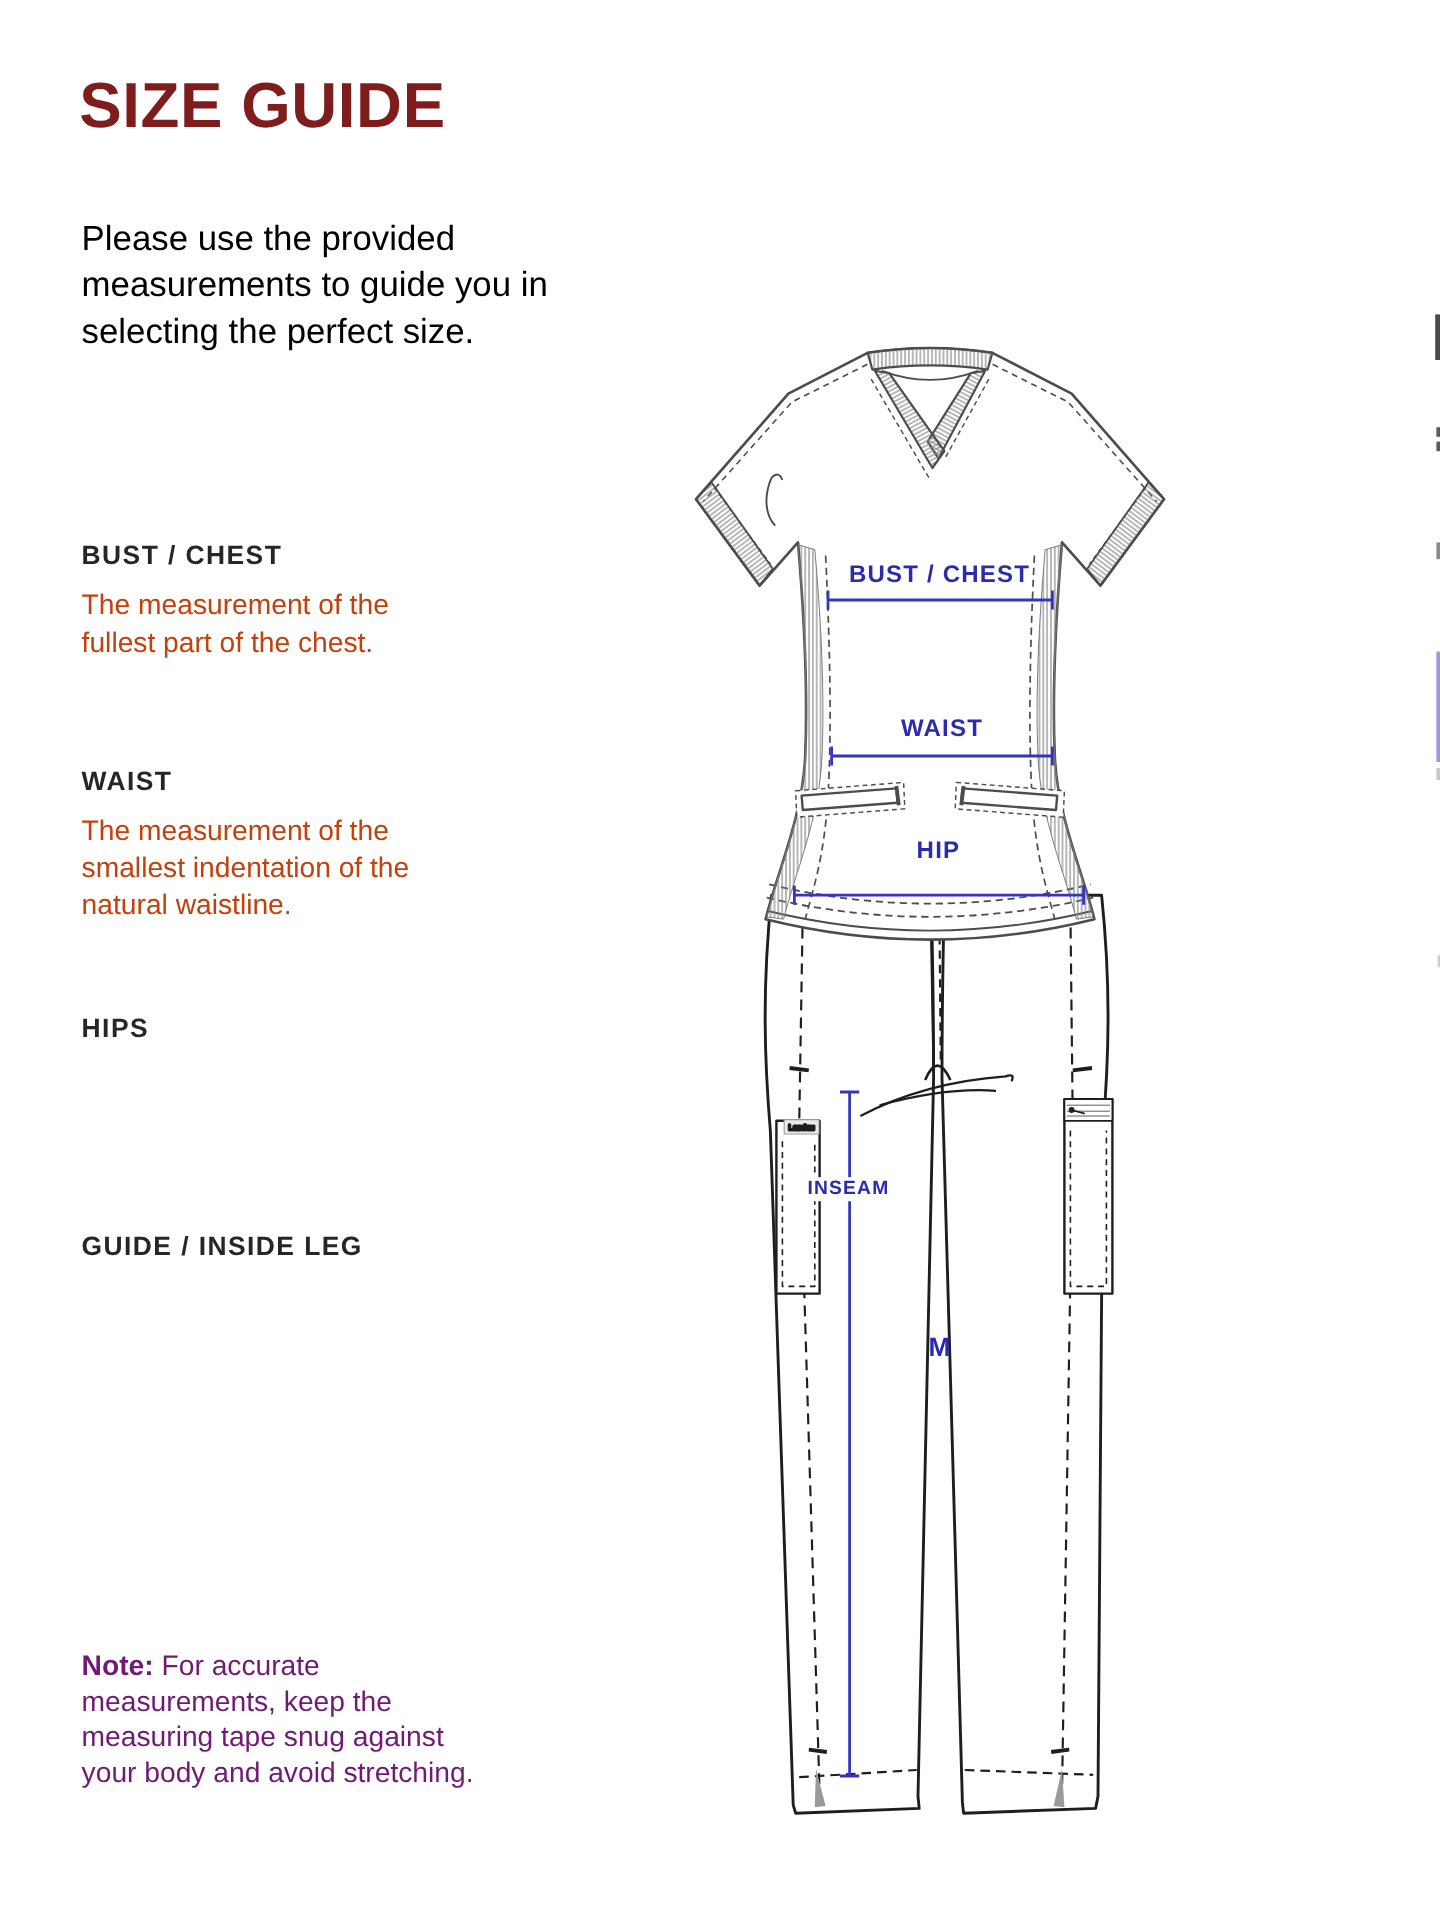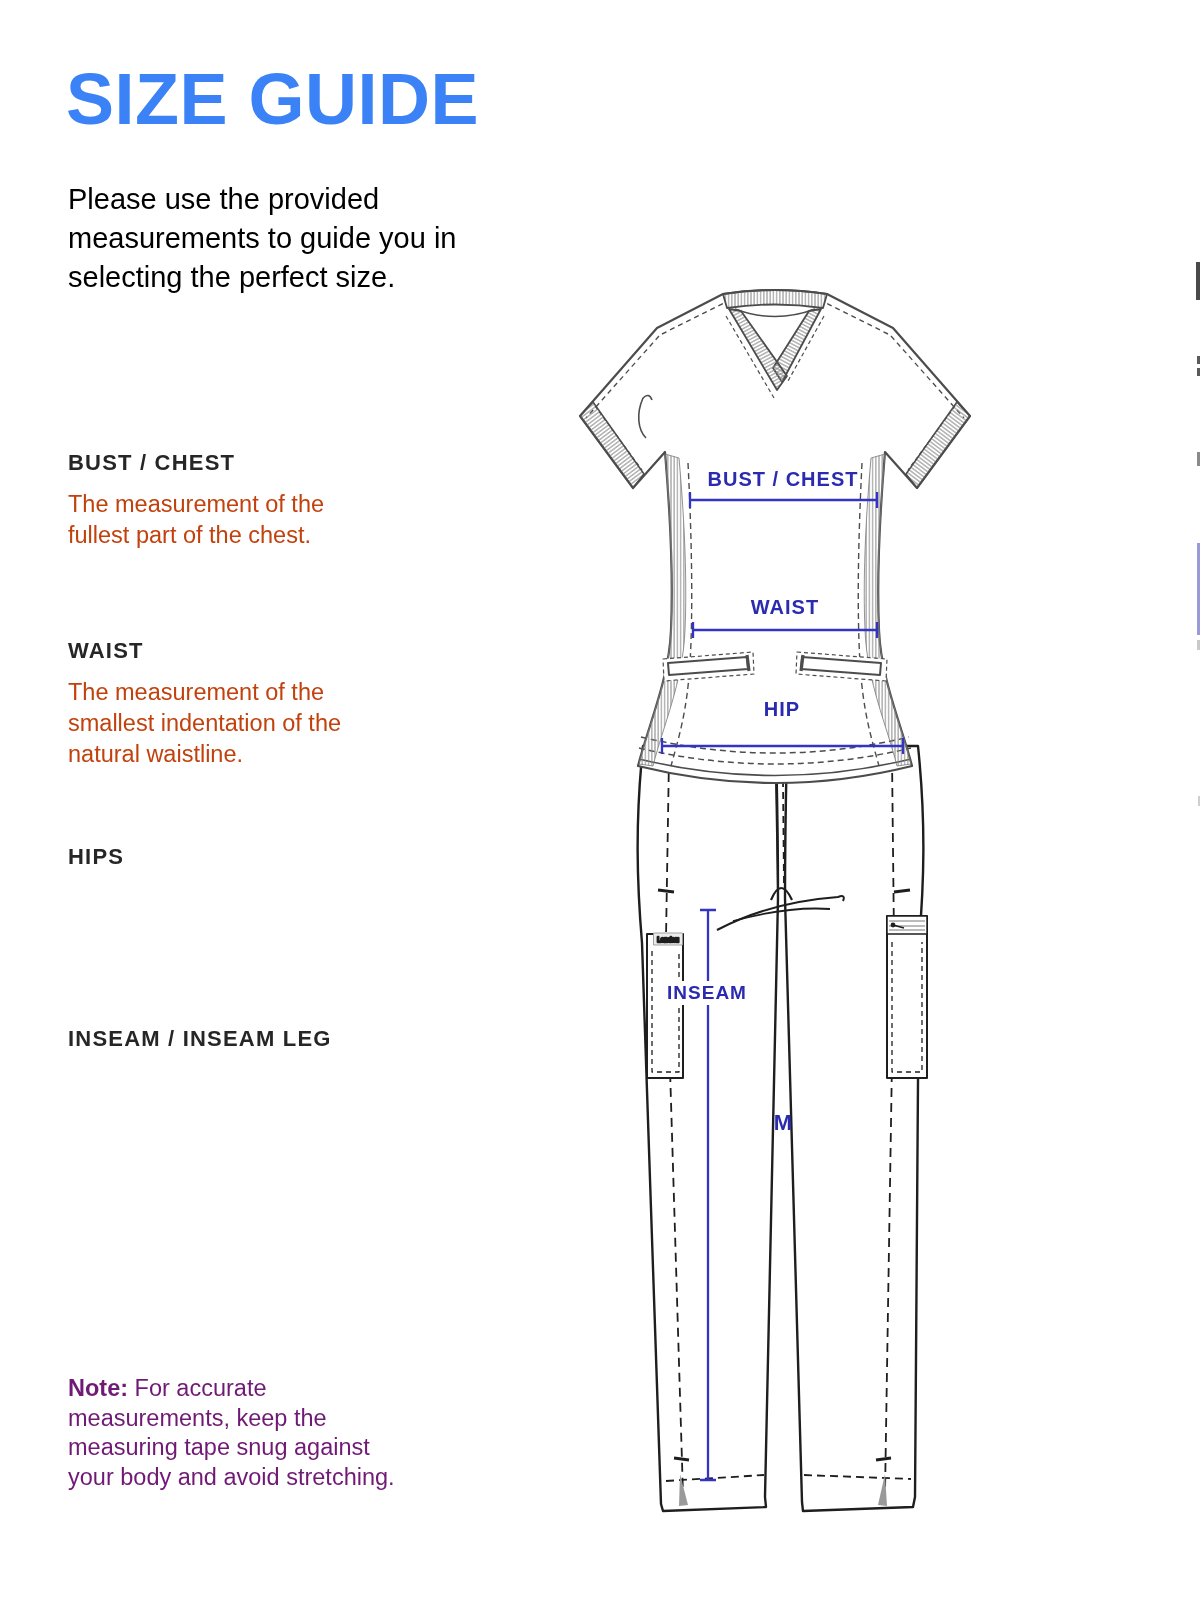--- a/index.html
+++ b/index.html
@@ -1,37 +1,37 @@
 <!DOCTYPE html>
 <html><head>
 <meta charset="utf-8">
 <style>
   html,body{margin:0;padding:0;background:#ffffff;}
   .page{position:relative;width:1200px;height:1600px;background:#fff;overflow:hidden;
         font-family:"Liberation Sans", sans-serif;color:#262626;}
-  .title{position:absolute;left:66px;top:58px;margin:0;font-size:72px;font-weight:bold;
-         letter-spacing:0.5px;color:#3b82f6;}
+  .title{position:absolute;left:66px;top:58px;margin:0;font-size:53px;font-weight:bold;
+         letter-spacing:0.5px;color:#7f1d1d;}
   .intro{position:absolute;left:68px;top:180px;width:500px;margin:0;font-size:29px;
          line-height:39px;white-space:pre-line;color:#000000;}
   .def{position:absolute;left:68px;width:420px;}
   .def h2{margin:0 0 13px 0;font-size:22px;font-weight:bold;letter-spacing:1.2px;color:#262626;}
   .def p{margin:0;font-size:23.5px;line-height:31px;white-space:pre-line;color:#c2410c;}
   .def-bust{top:450px;}
   .def-waist{top:638px;}
   .def-hips{top:826px;margin-top:18px;}
   .def-inseam{top:1026px;}
   .note{position:absolute;left:68px;top:1374px;width:440px;margin:0;font-size:23.5px;
         line-height:29.5px;color:#701a75;}
   .note .note-label{font-weight:bold;}
   .note .note-body{white-space:pre-line;}
   .illustration{position:absolute;left:535px;top:278px;width:460px;height:1245px;}
   .illustration svg{position:absolute;left:0;top:0;}
   .m-label{position:absolute;transform:translateX(-50%);font-weight:bold;color:#2b2bb0;
            letter-spacing:1px;font-size:20px;white-space:nowrap;}
-  .m-label-inseam{font-size:19px;background:#fff;padding:1px 6px;}
+  .m-label-inseam{font-size:16px;background:#fff;padding:1px 6px;}
   .m-label-size{font-size:22px;letter-spacing:0;}
   .frag{position:absolute;}
 </style>
 </head>
 <body>
 
 <div class="page">
 
   <h1 class="title">SIZE GUIDE</h1>
   <p class="intro">Please use the provided
@@ -46,21 +46,21 @@
   <section class="def def-waist">
     <h2>WAIST</h2>
     <p>The measurement of the
 smallest indentation of the
 natural waistline.</p>
   </section>
   <section class="def def-hips">
     <h2>HIPS</h2>
   </section>
   <section class="def def-inseam">
-    <h2>INSEAM / INSEAM LEG</h2>
+    <h2>GUIDE / INSIDE LEG</h2>
   </section>
 
   <p class="note"><span class="note-label">Note:</span> <span class="note-body">For accurate
 measurements, keep the
 measuring tape snug against
 your body and avoid stretching.</span></p>
 
   <div class="illustration">
     <svg viewBox="0 0 460 1245" width="460" height="1245">
       <defs>

